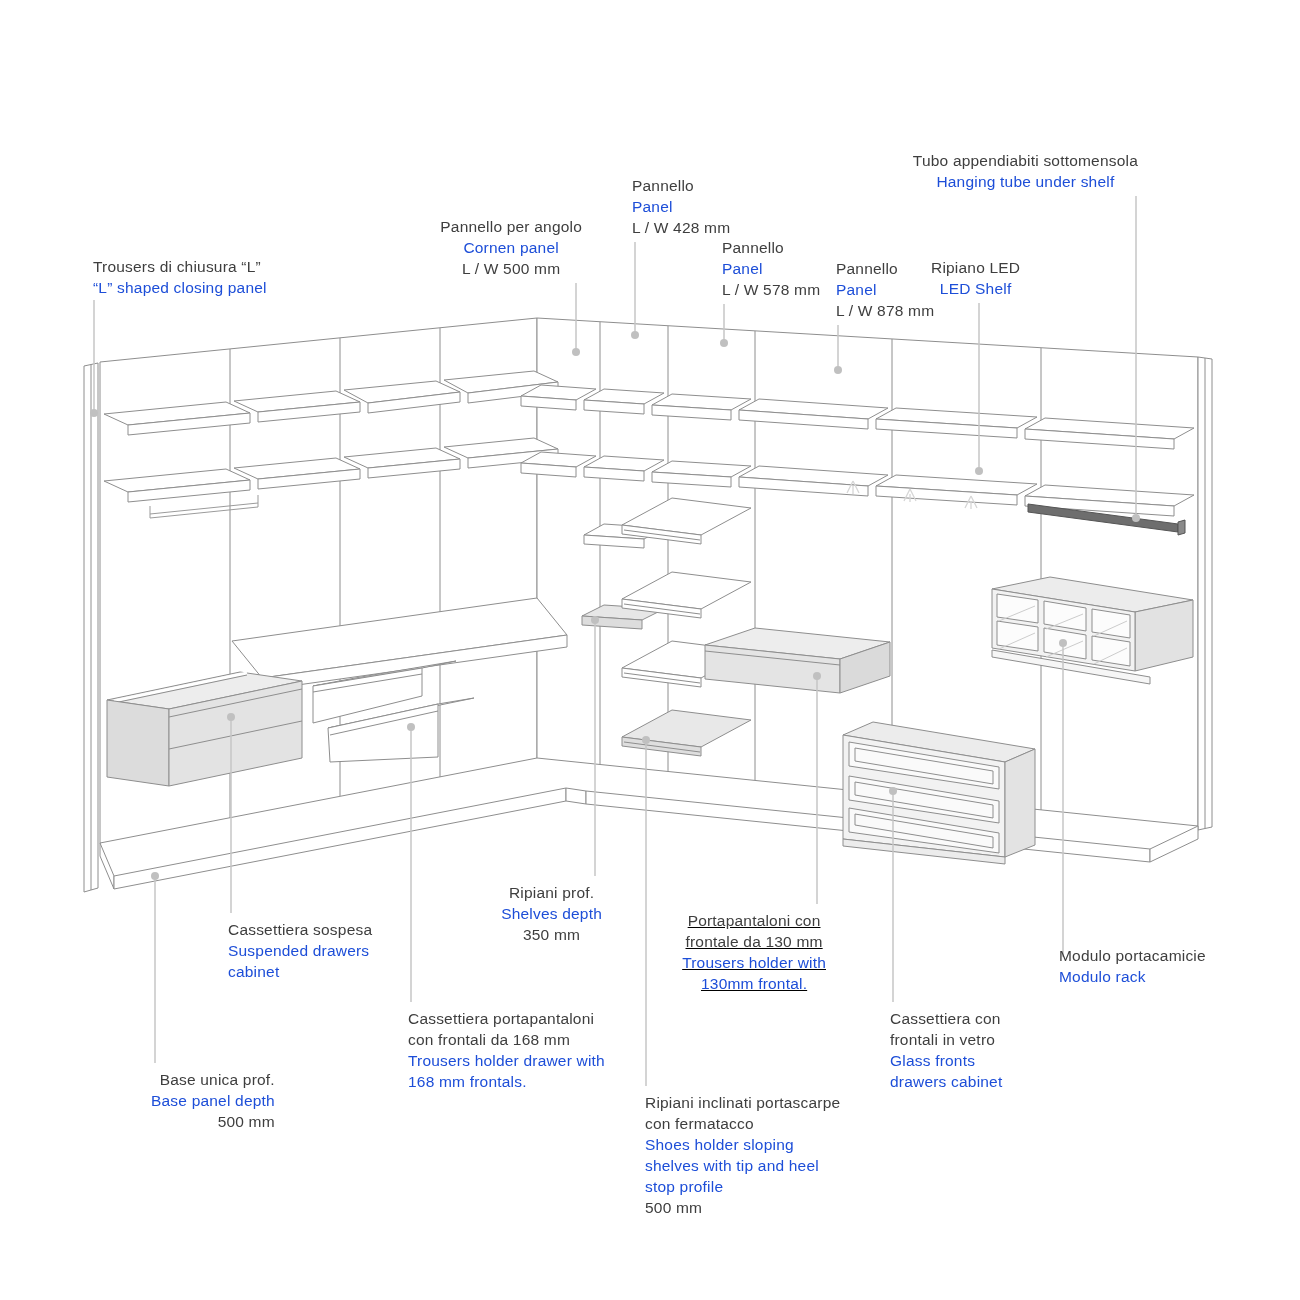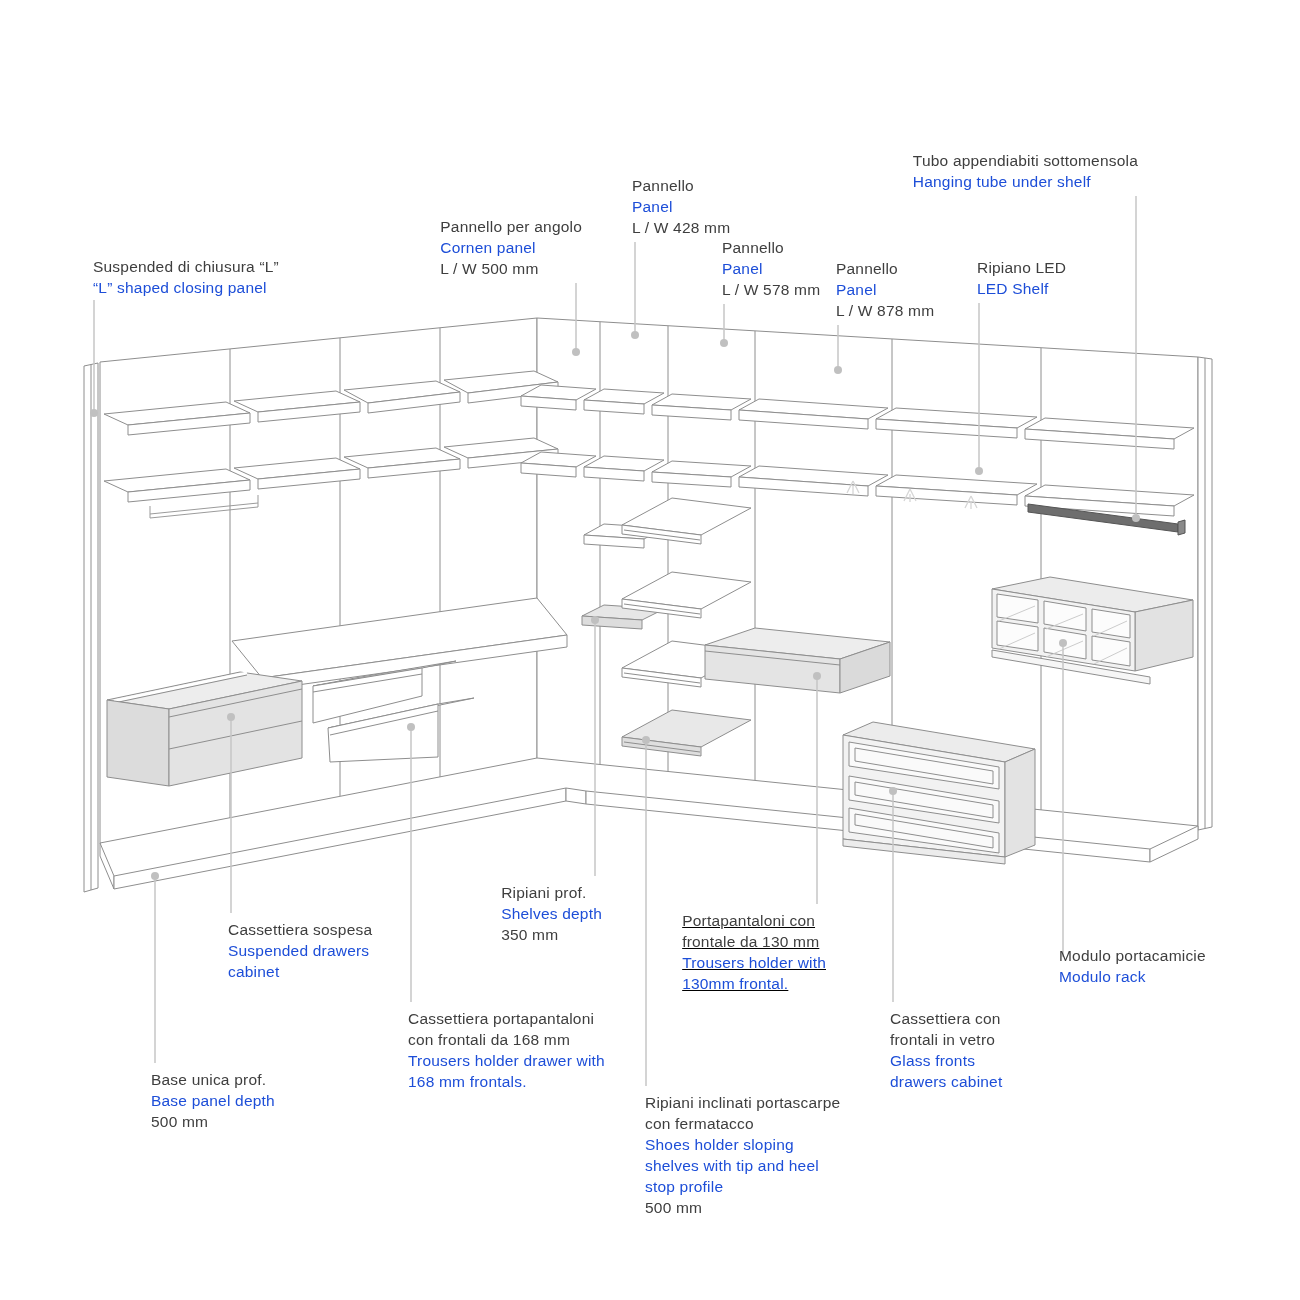--- a/index.html
+++ b/index.html
@@ -1,20 +1,20 @@
 <!DOCTYPE html>
 <html><head>
 <meta charset="utf-8">
 <style>
   html,body{margin:0;padding:0;background:#fff;}
   #stage{position:relative;width:1300px;height:1300px;background:#ffffff;overflow:hidden;
          font-family:"Liberation Sans","DejaVu Sans",sans-serif;}
   #drawing{position:absolute;left:0;top:0;}
   .ann{position:absolute;font-size:15.5px;line-height:21px;letter-spacing:.2px;white-space:nowrap;}
-  .ann.right{text-align:left;}
+  .ann.right{text-align:center;}
   .ln{display:block;}
   .tone-dark{color:#3e3e3e;}
   .tone-muted{color:#1d4ed8;}
   svg *{vector-effect:non-scaling-stroke;}
 </style>
 </head>
 <body>
 
 <div id="stage">
 
@@ -229,21 +229,21 @@
         <circle cx="646" cy="740" r="4" fill="#c0c0c0" stroke="none"></circle>
         <line x1="893" y1="1002" x2="893" y2="791" stroke="#c6c6c6" stroke-width="1.5"></line>
         <circle cx="893" cy="791" r="4" fill="#c0c0c0" stroke="none"></circle>
         <line x1="1063" y1="957" x2="1063" y2="643" stroke="#c6c6c6" stroke-width="1.5"></line>
         <circle cx="1063" cy="643" r="4" fill="#c0c0c0" stroke="none"></circle>
       </g>
   </svg>
 
   <div id="labels">
       <div class="ann" style="left: 93px; top: 256px;">
-        <span class="ln tone-dark">Suspended di chiusura “L”</span>
+        <span class="ln tone-dark">Trousers di chiusura “L”</span>
         <span class="ln tone-muted">“L” shaped closing panel</span>
       </div>
       <div class="ann right" style="right: 718px; top: 216px;">
         <span class="ln tone-dark">Pannello per angolo</span>
         <span class="ln tone-muted">Cornen panel</span>
         <span class="ln tone-dark">L / W 500 mm</span>
       </div>
       <div class="ann" style="left: 632px; top: 175px;">
         <span class="ln tone-dark">Pannello</span>
         <span class="ln tone-muted">Panel</span>
@@ -252,34 +252,34 @@
       <div class="ann" style="left: 722px; top: 237px;">
         <span class="ln tone-dark">Pannello</span>
         <span class="ln tone-muted">Panel</span>
         <span class="ln tone-dark">L / W 578 mm</span>
       </div>
       <div class="ann" style="left: 836px; top: 258px;">
         <span class="ln tone-dark">Pannello</span>
         <span class="ln tone-muted">Panel</span>
         <span class="ln tone-dark">L / W 878 mm</span>
       </div>
-      <div class="ann" style="left: 977px; top: 257px;">
+      <div class="ann" style="left: 931px; top: 257px; text-align: center;">
         <span class="ln tone-dark">Ripiano LED</span>
         <span class="ln tone-muted">LED Shelf</span>
       </div>
       <div class="ann right" style="right: 162px; top: 150px;">
         <span class="ln tone-dark">Tubo appendiabiti sottomensola</span>
         <span class="ln tone-muted">Hanging tube under shelf</span>
       </div>
       <div class="ann" style="left: 228px; top: 919px;">
         <span class="ln tone-dark">Cassettiera sospesa</span>
         <span class="ln tone-muted">Suspended drawers</span>
         <span class="ln tone-muted">cabinet</span>
       </div>
-      <div class="ann" style="left: 151px; top: 1069px;">
+      <div class="ann" style="left: 151px; top: 1069px; text-align: right;">
         <span class="ln tone-dark">Base unica prof.</span>
         <span class="ln tone-muted">Base panel depth</span>
         <span class="ln tone-dark">500 mm</span>
       </div>
       <div class="ann" style="left: 408px; top: 1008px;">
         <span class="ln tone-dark">Cassettiera portapantaloni</span>
         <span class="ln tone-dark">con frontali da 168 mm</span>
         <span class="ln tone-muted">Trousers holder drawer with</span>
         <span class="ln tone-muted">168 mm frontals.</span>
       </div>

